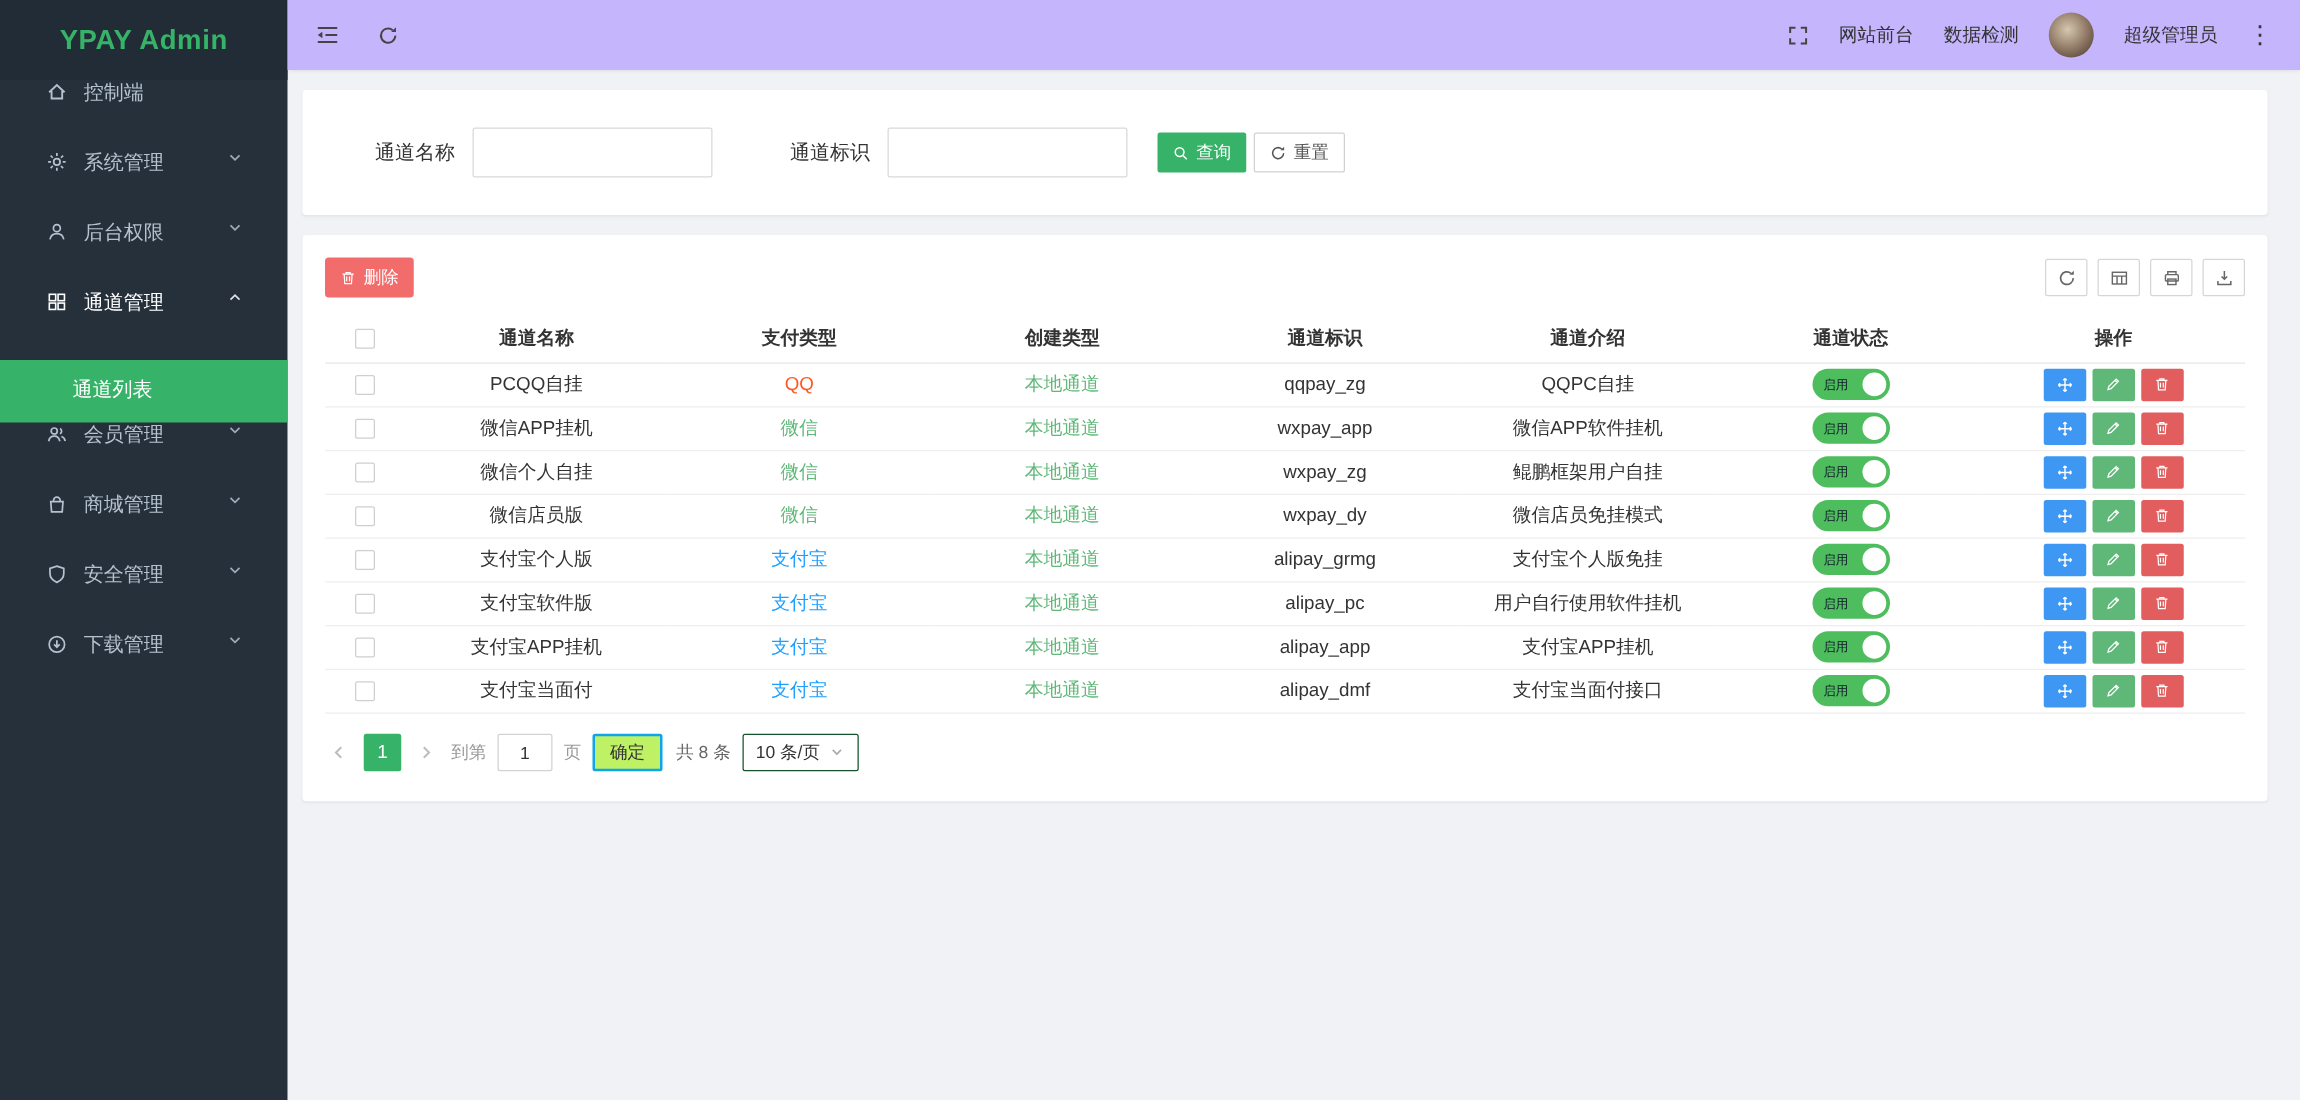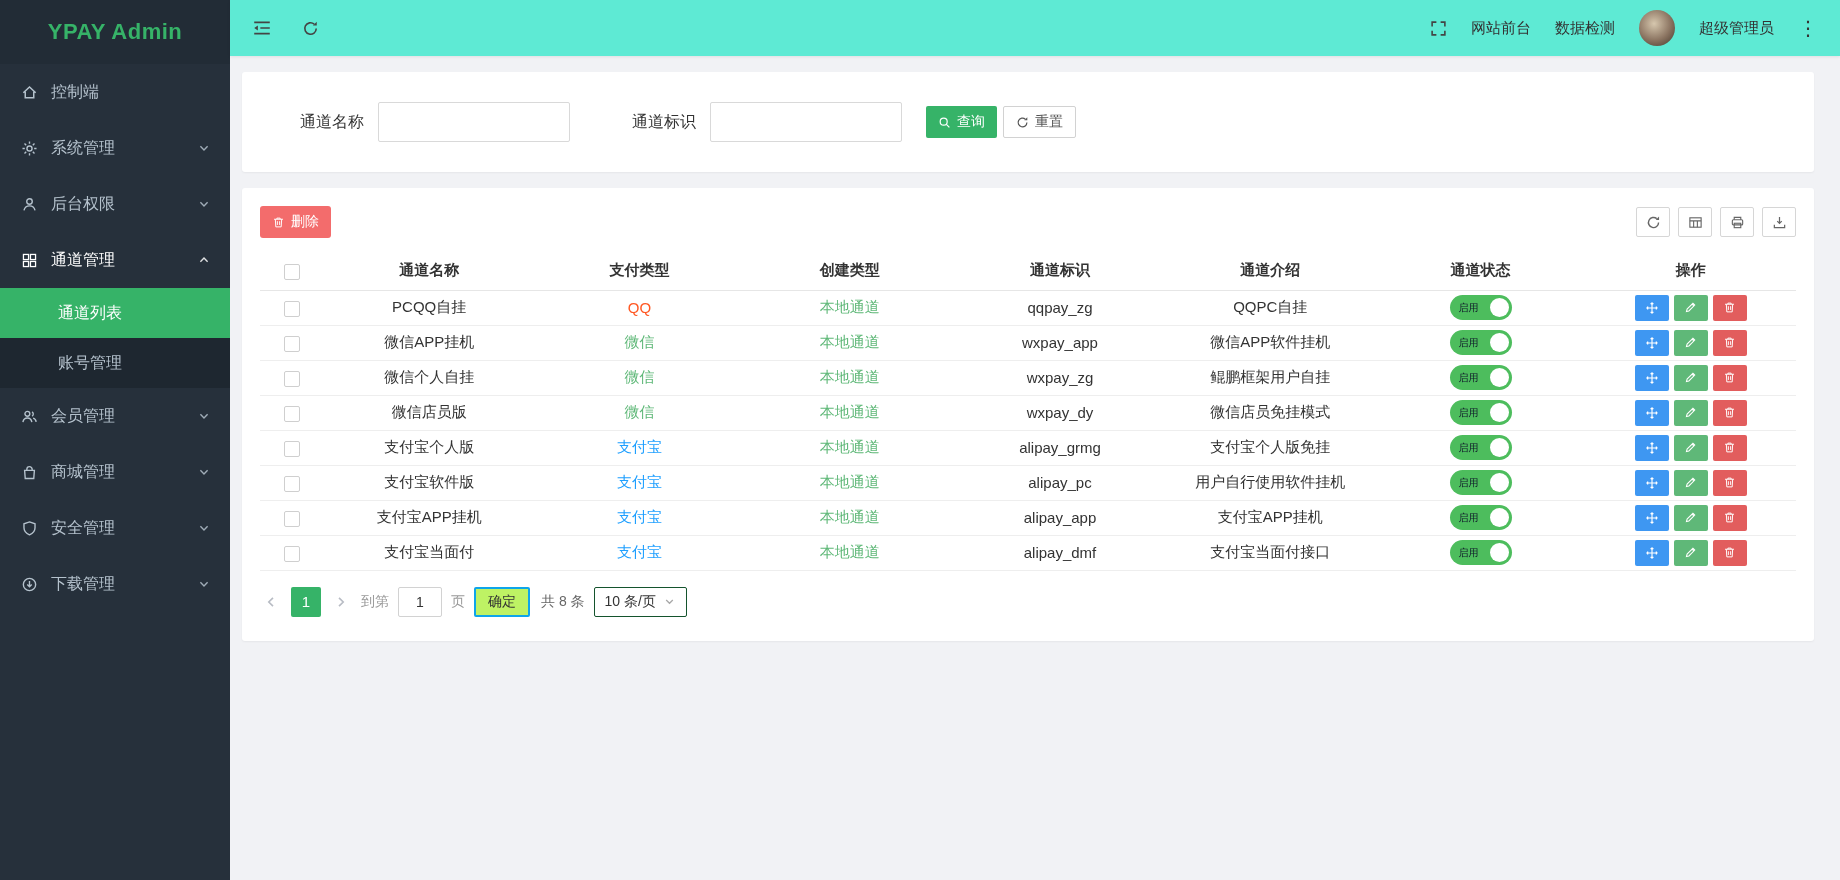--- a/index.html
+++ b/index.html
@@ -3,33 +3,33 @@
 <meta charset="utf-8">
 <style>
   *{box-sizing:border-box;margin:0;padding:0}
   html,body{width:1840px;height:880px;overflow:hidden}
   body{font-family:"Liberation Sans","DejaVu Sans",sans-serif;background:#f1f2f5;font-size:15px;color:#333}
   .app{display:flex;width:100%;height:100%}
 
   
   .sidebar{width:230px;flex-shrink:0;background:#26303b;height:100%}
   .logo{height:64px;line-height:64px;text-align:center;color:#36b368;font-size:22px;font-weight:bold;background:#222c36;letter-spacing:.5px}
-  .menu-item{height:56px;display:flex;align-items:center;padding:0 20px;color:#b5c2cd;font-size:16px;cursor:pointer}
+  .menu-item{height:56px;display:flex;align-items:flex-start;padding:0 36px;color:#b5c2cd;font-size:16px;cursor:pointer}
   .menu-item.parent-active{color:#fff}
   .micon{width:18px;height:18px;margin-right:13px;display:inline-flex;align-items:center;justify-content:center;color:inherit}
   .mlabel{flex:1}
   .chev{width:12px;height:12px;display:inline-flex;opacity:.85}
   .chev.up{transform:rotate(180deg)}
   .submenu{background:#1e2730}
   .submenu-item{height:50px;line-height:50px;padding-left:58px;color:#b5c2cd;font-size:16px;cursor:pointer}
   .submenu-item.active{background:#36b368;color:#fff}
 
   
   .main{flex:1;display:flex;flex-direction:column;height:100%;min-width:0}
-  header{height:56px;background:#5eead4;display:flex;align-items:center;justify-content:space-between;padding:0 22px;box-shadow:0 1px 3px rgba(0,0,0,.08);flex-shrink:0}
+  header{height:56px;background:#c4b5fd;display:flex;align-items:center;justify-content:space-between;padding:0 22px;box-shadow:0 1px 3px rgba(0,0,0,.08);flex-shrink:0}
   .h-left{display:flex;align-items:center;gap:30px;color:#444}
   .h-right{display:flex;align-items:center;gap:24px;color:#333}
   .hicon{display:inline-flex;align-items:center;justify-content:center;cursor:pointer;color:#444}
   .h-link{font-size:15px;cursor:pointer;color:#333;text-decoration:none}
   .avatar{width:36px;height:36px;border-radius:50%;background:radial-gradient(circle at 42% 38%,#d6c7ae,#8a7360 55%,#473b2f 95%);display:inline-block;cursor:pointer}
   .username{font-size:15px;cursor:pointer}
   .dots{font-size:20px;color:#333;cursor:pointer;line-height:1}
 
   .content{flex:1;padding:16px 26px 0 12px;overflow:hidden}
   .card{background:#fff;border-radius:3px;box-shadow:0 1px 2px rgba(0,0,0,.05)}
@@ -224,21 +224,20 @@
           </span>
         <span class="mlabel">通道管理</span>
         <span class="chev up">
             <svg width="12" height="12">
               <use href="#i-chev"></use>
             </svg>
           </span>
       </div>
       <div class="submenu">
         <div class="submenu-item active">通道列表</div>
-        <div class="submenu-item">账号管理</div>
       </div>
       <div class="menu-item">
         <span class="micon">
             <svg width="17" height="17">
               <use href="#i-users"></use>
             </svg>
           </span>
         <span class="mlabel">会员管理</span>
         <span class="chev">
             <svg width="12" height="12">

